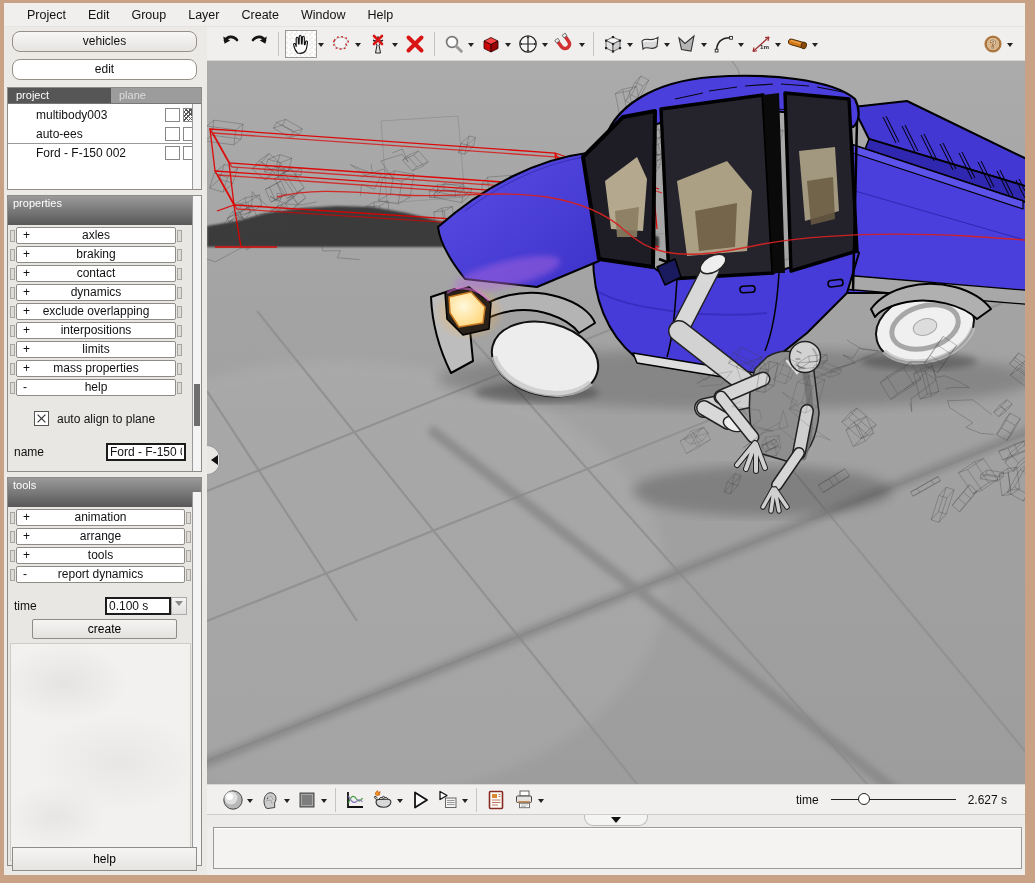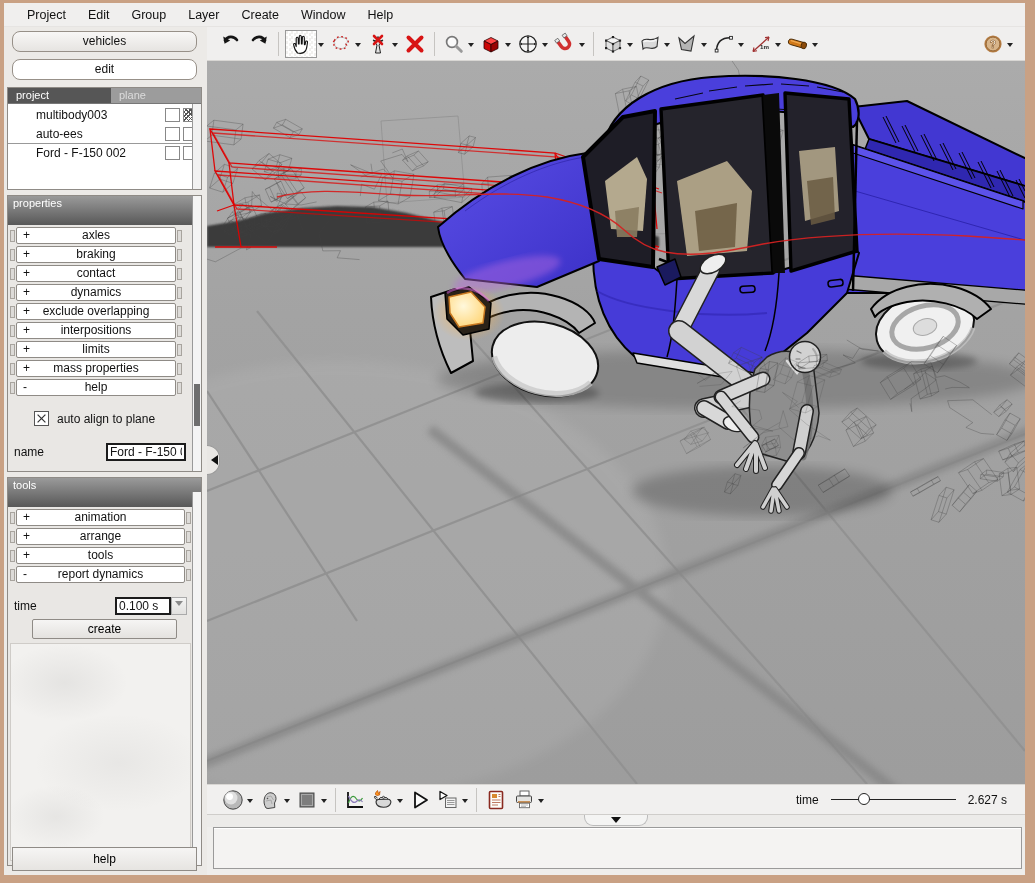--- a/index.html
+++ b/index.html
@@ -232,21 +232,21 @@
           <span class="side-tab"></span>
           </div>
         <div class="prow">
             <span class="side-tab"></span>
           <div class="pbar"><span class="tog">-</span><span>report dynamics</span></div>
           <span class="side-tab"></span>
           </div>
       </div>
       <div class="field-row" style="padding-right:14px;">
         <span style="flex:1;">time</span>
-        <input class="tfield" style="width: 56px;" value="0.100 s">
+        <input class="tfield" style="width: 66px;" value="0.100 s">
         <span class="dd-btn">
             <span class="arrow-down" style="margin-top:0;"></span>
           </span>
       </div>
       <div class="create-btn">create</div>
       <div id="tools-empty"></div>
       <div class="gutter" style="top:14px;"></div>
     </div>
 
     <div class="help-btn">help</div>

